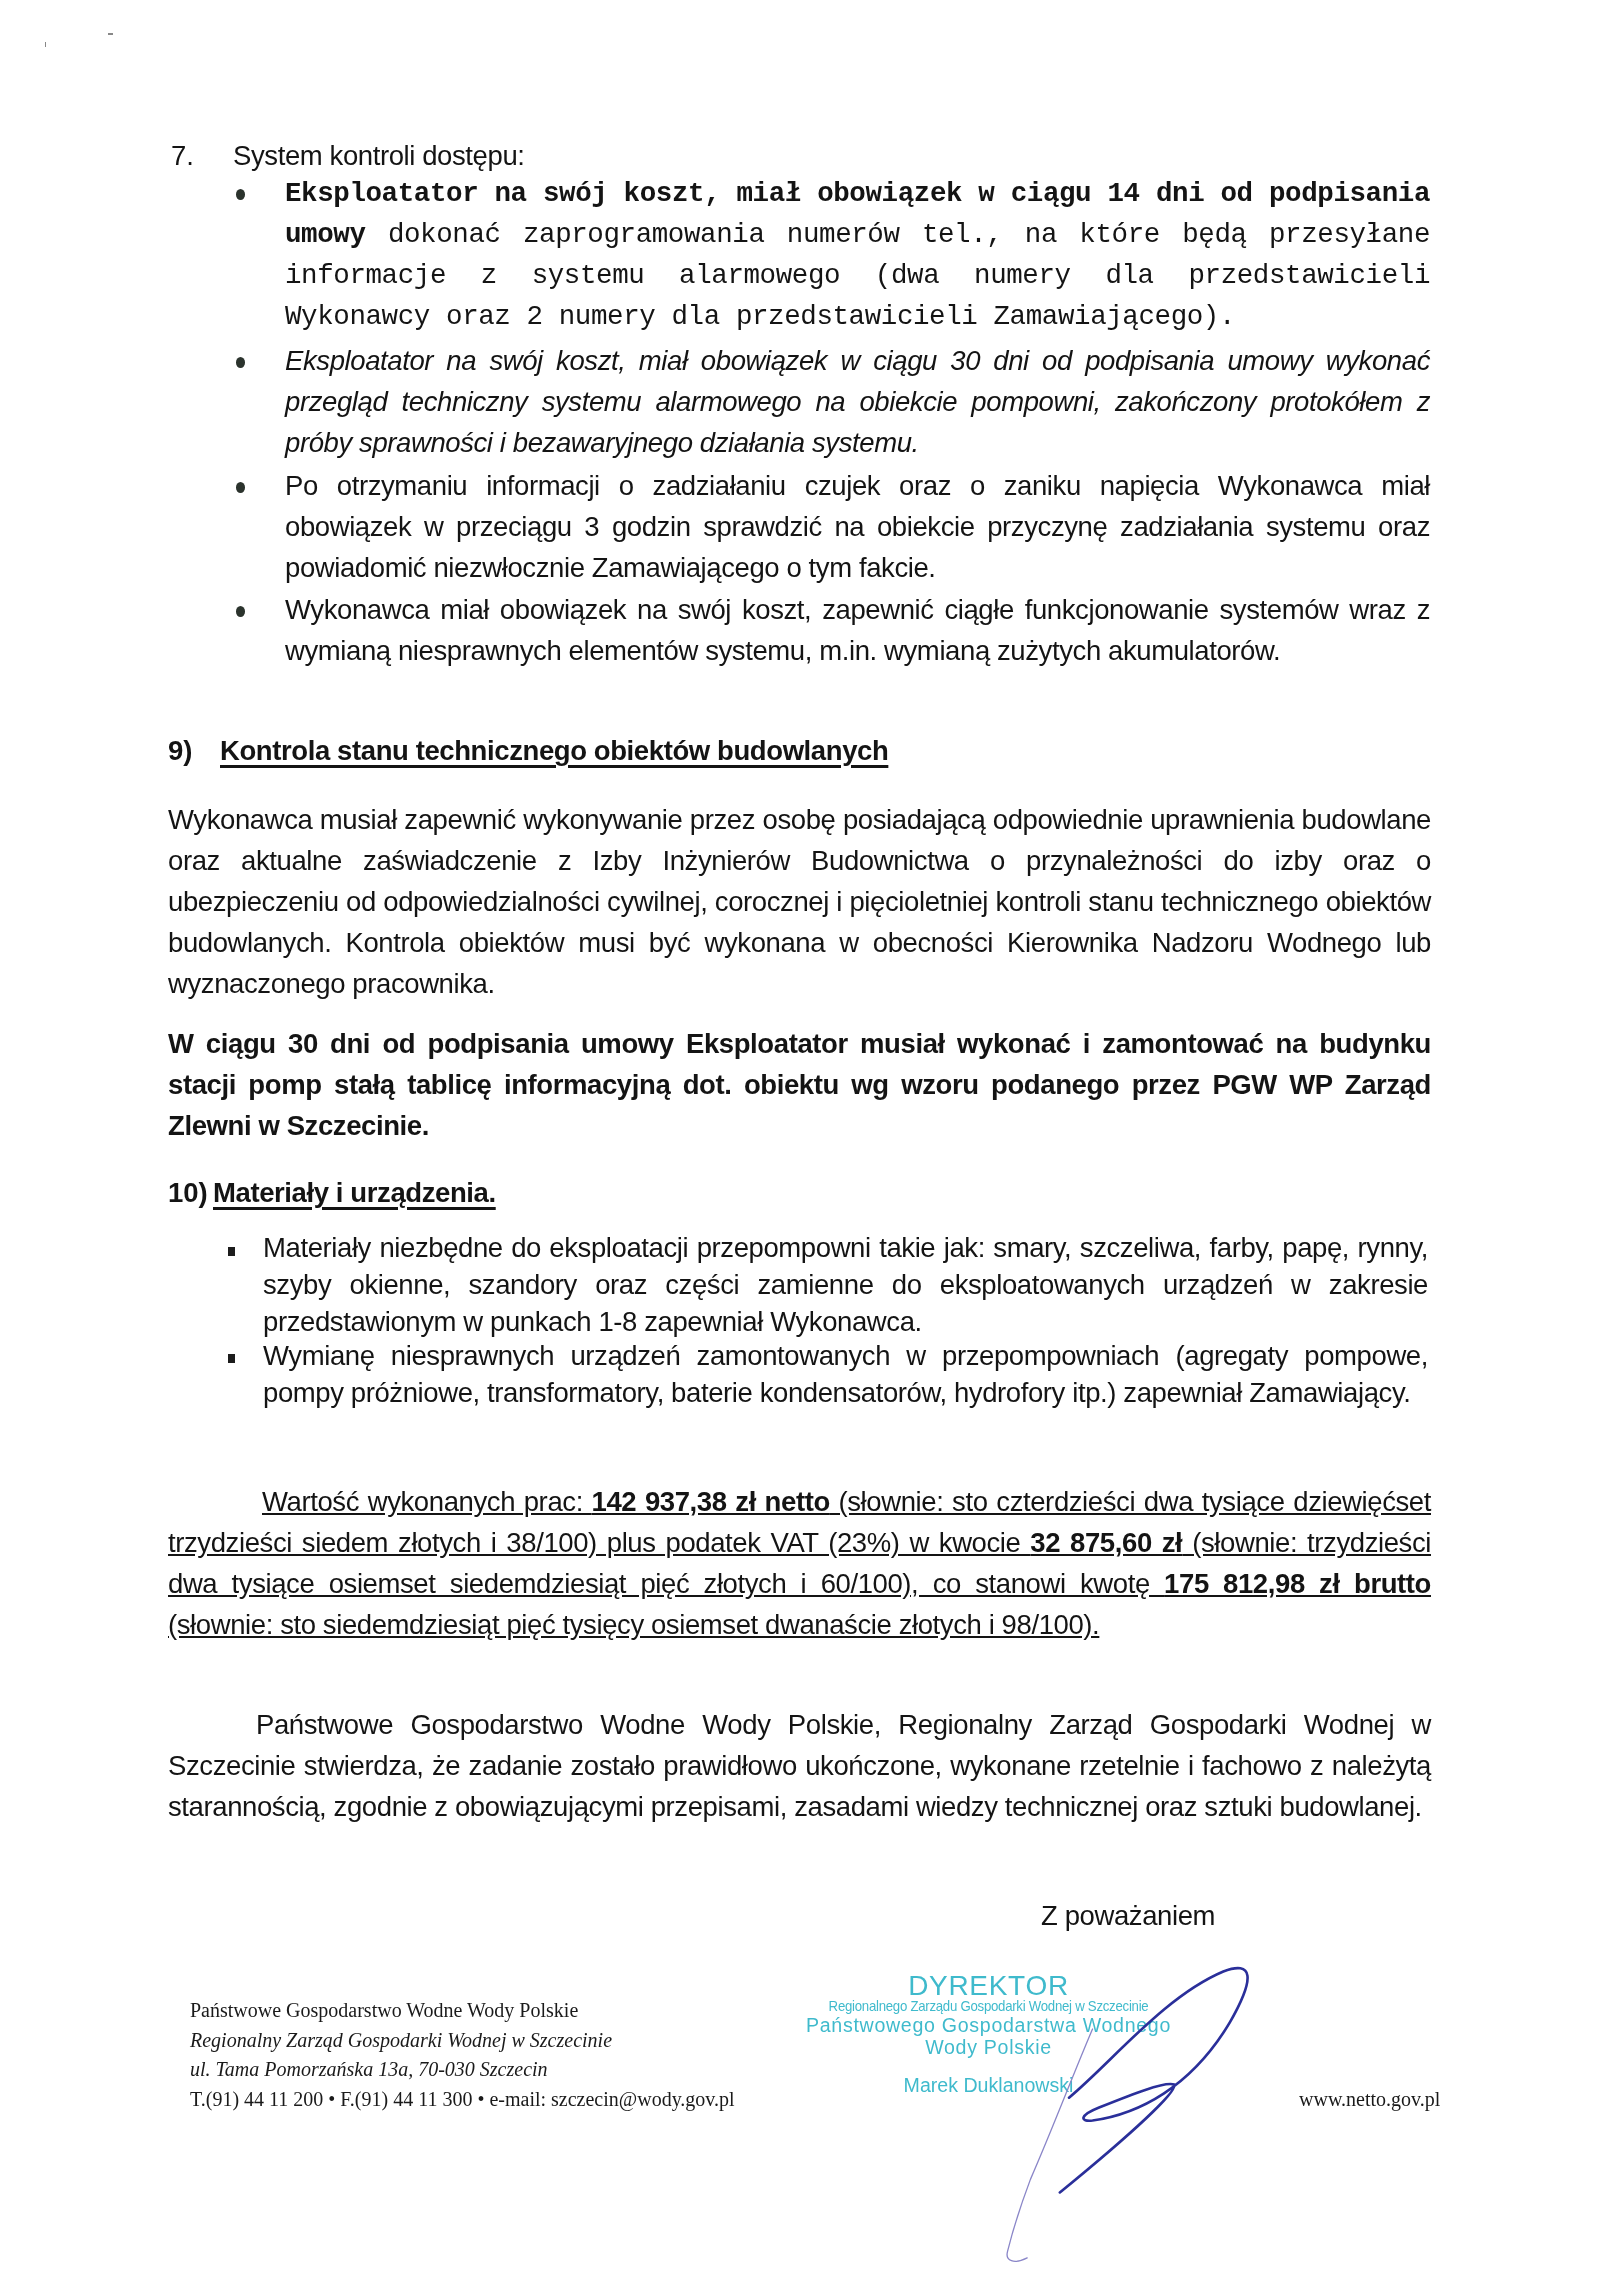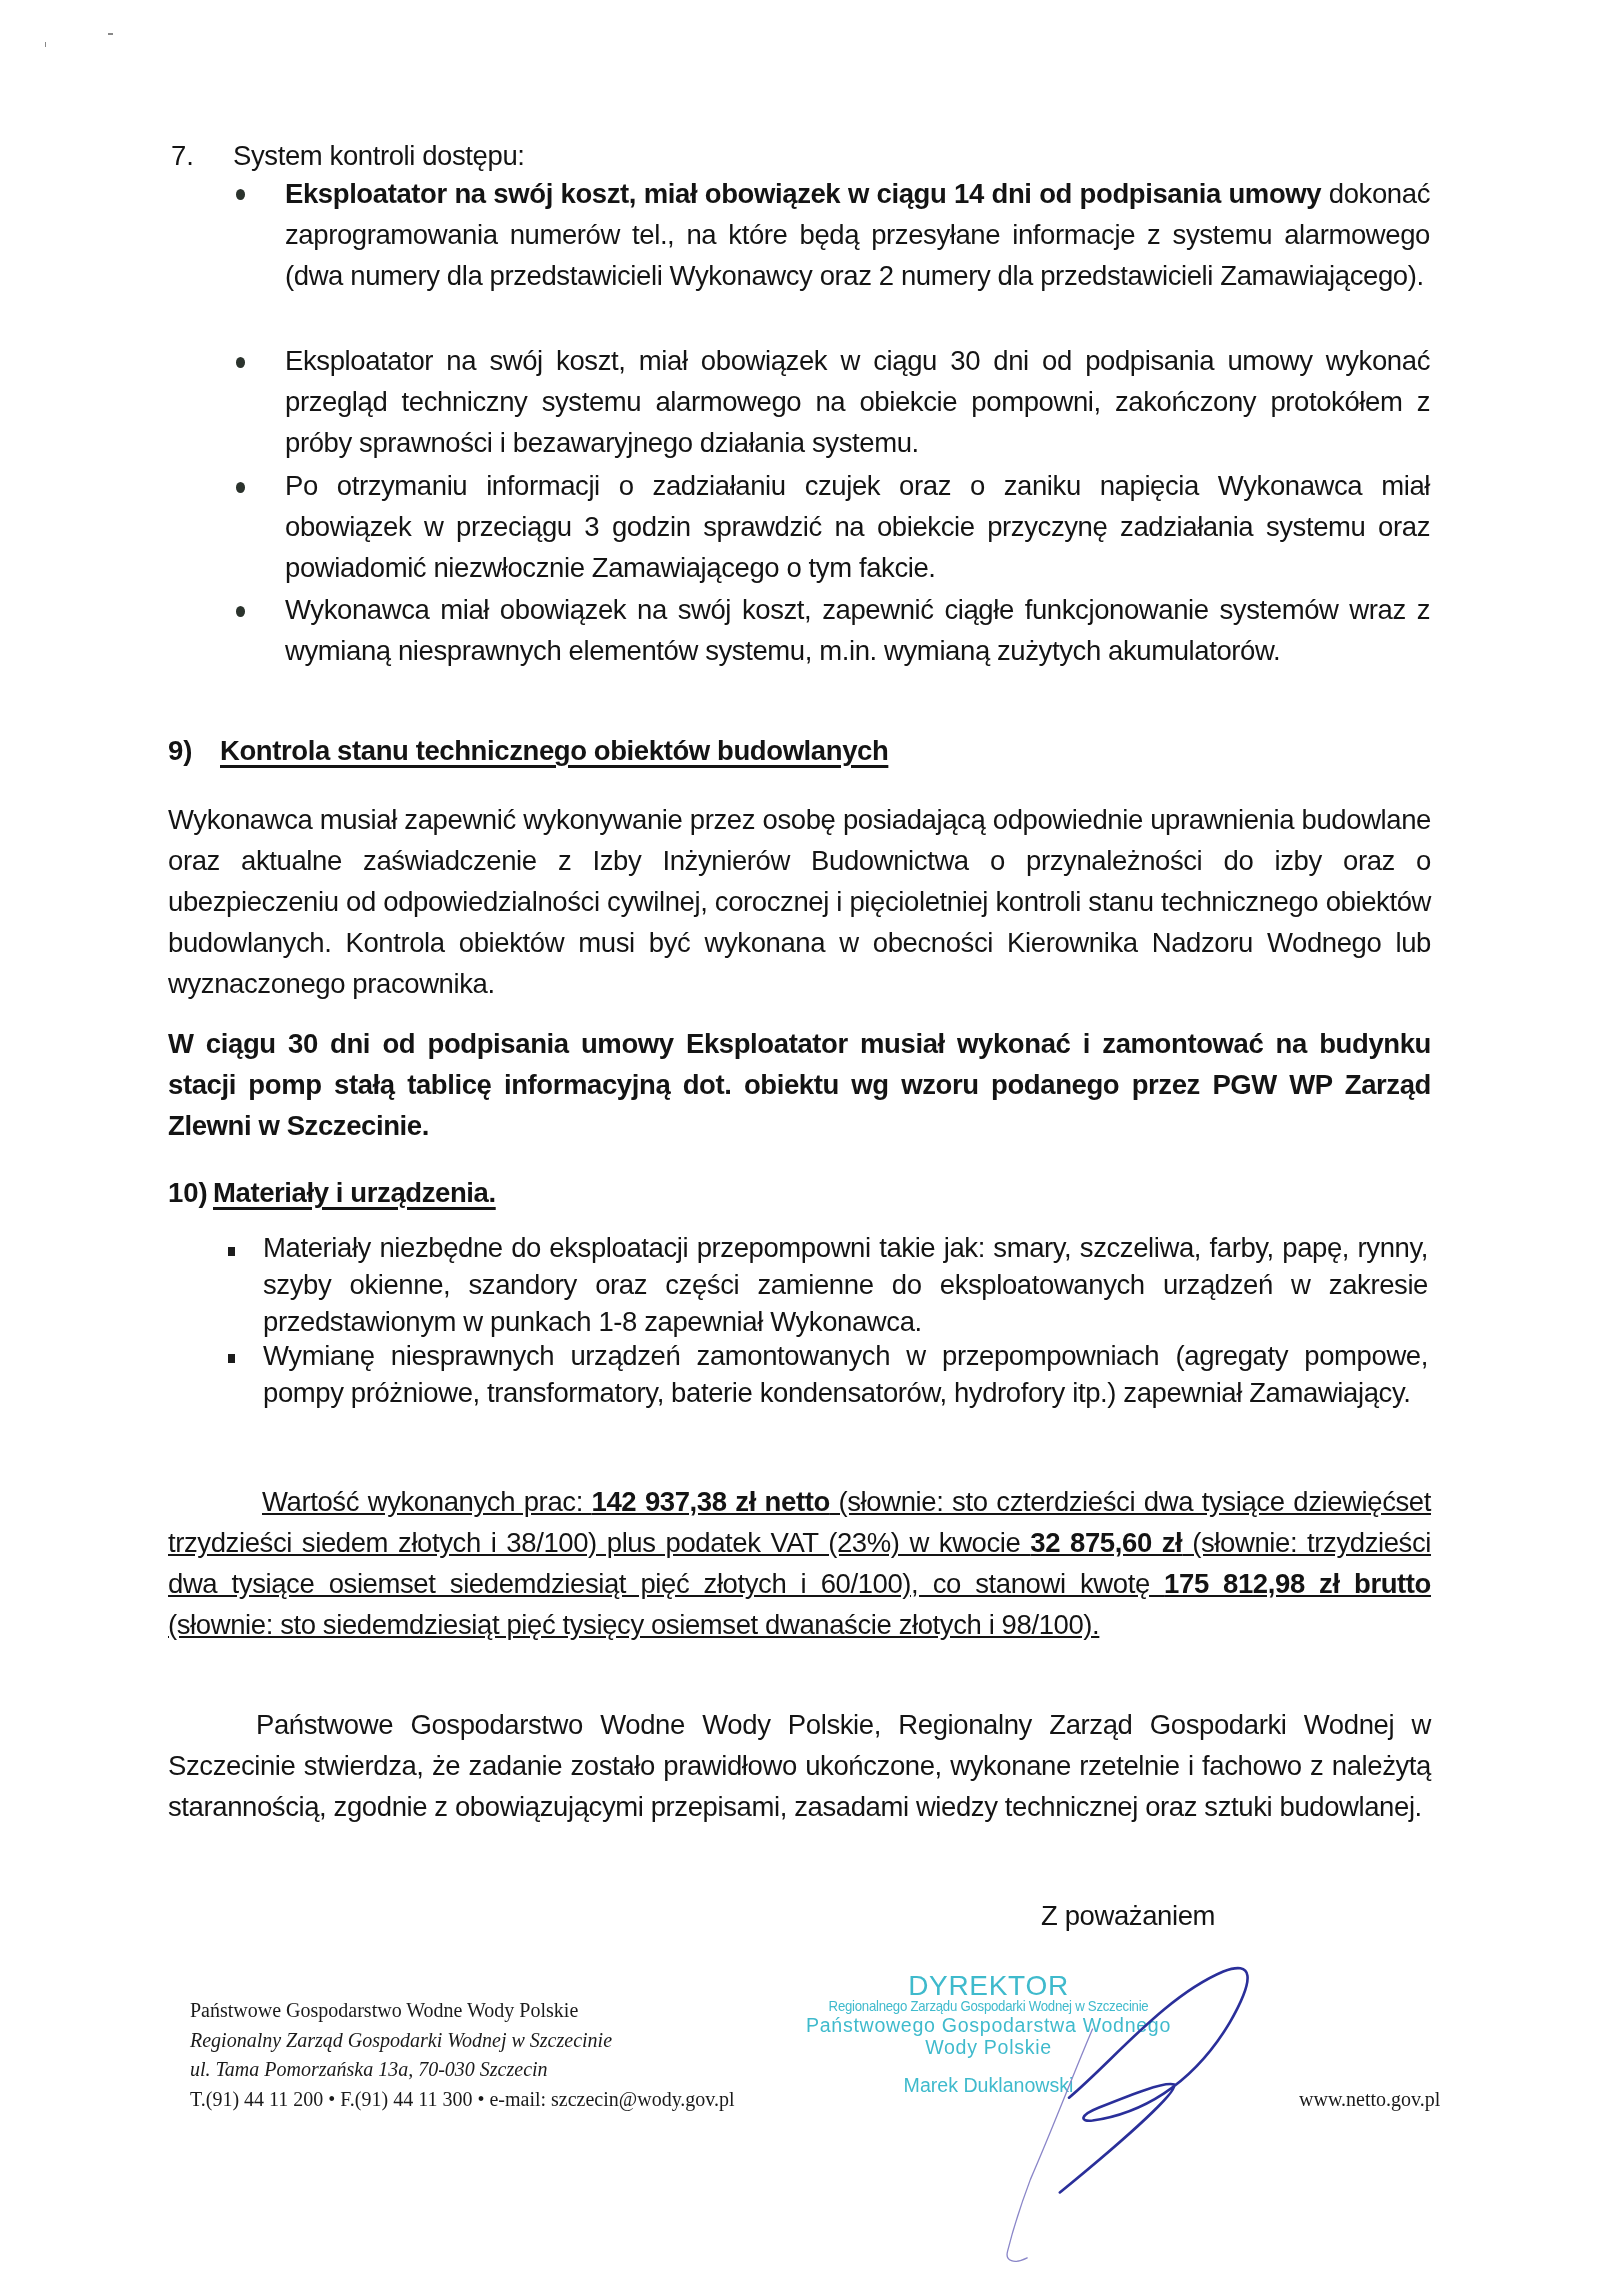--- a/index.html
+++ b/index.html
@@ -23,27 +23,27 @@
 
 <div class="page">
 
   <div class="mark" style="left:45px;top:42px;width:1.3px;height:5.2px;"></div>
   <div class="mark" style="left:108px;top:33px;width:5.2px;height:2px;"></div>
 
   <div class="item-num" style="left:171px;top:135px;">7.</div>
   <div class="txt" style="left:233px;top:135px;">System kontroli dostępu:</div>
 
   <div class="bullet-dot" style="left:236px;top:189px;"></div>
-  <div class="txt just" style="left:285px;top:173px;width:1145px;">
+  <div class="txt just" style="left:285px;top:173px;width:1145px;font-family:Liberation Mono, monospace;">
     <span class="b">Eksploatator na swój koszt, miał obowiązek w ciągu 14 dni od podpisania umowy</span>
     <span>dokonać zaprogramowania numerów tel., na które będą przesyłane informacje z systemu alarmowego (dwa numery dla przedstawicieli Wykonawcy oraz 2 numery dla przedstawicieli Zamawiającego).</span>
   </div>
 
   <div class="bullet-dot" style="left:236px;top:357px;"></div>
-  <div class="txt just" style="left:285px;top:340px;width:1145px;">Eksploatator na swój koszt, miał obowiązek w ciągu 30 dni od podpisania umowy wykonać przegląd techniczny systemu alarmowego na obiekcie pompowni, zakończony protokółem z próby sprawności i bezawaryjnego działania systemu.</div>
+  <div class="txt just" style="left:285px;top:340px;width:1145px;font-style:italic;">Eksploatator na swój koszt, miał obowiązek w ciągu 30 dni od podpisania umowy wykonać przegląd techniczny systemu alarmowego na obiekcie pompowni, zakończony protokółem z próby sprawności i bezawaryjnego działania systemu.</div>
 
   <div class="bullet-dot" style="left:236px;top:482px;"></div>
   <div class="txt just" style="left:285px;top:465px;width:1145px;">Po otrzymaniu informacji o zadziałaniu czujek oraz o zaniku napięcia Wykonawca miał obowiązek w przeciągu 3 godzin sprawdzić na obiekcie przyczynę zadziałania systemu oraz powiadomić niezwłocznie Zamawiającego o tym fakcie.</div>
 
   <div class="bullet-dot" style="left:236px;top:606px;"></div>
   <div class="txt just" style="left:285px;top:589px;width:1145px;">Wykonawca miał obowiązek na swój koszt, zapewnić ciągłe funkcjonowanie systemów wraz z wymianą niesprawnych elementów systemu, m.in. wymianą zużytych akumulatorów.</div>
 
   <div class="item-num b" style="left:168px;top:730px;">9)</div>
   <div class="txt b u" style="left:220px;top:730px;">Kontrola stanu technicznego obiektów budowlanych</div>
 

